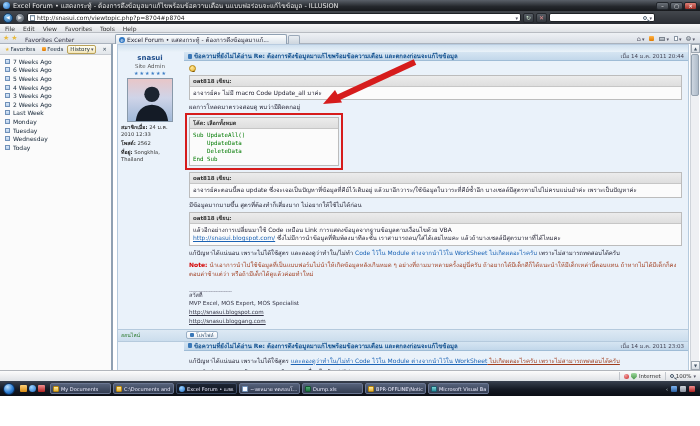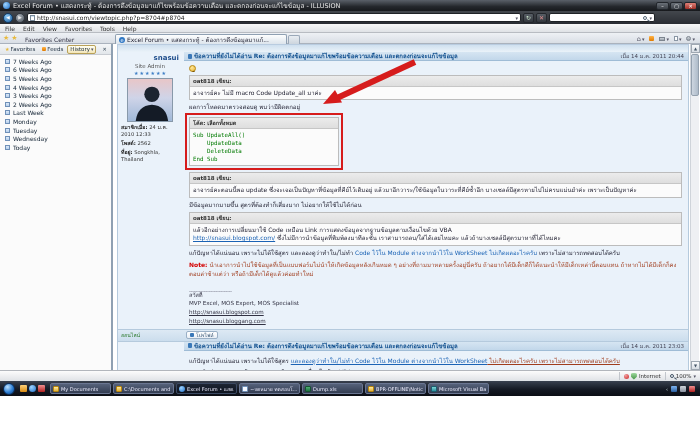--- a/index.html
+++ b/index.html
@@ -88,21 +88,21 @@
     background:linear-gradient(#fafbfc,#d7dde4);font-size:4px;color:#456;text-align:center;line-height:8px;}
   .varrow.up{top:0;} .varrow.down{bottom:0;}
   .vthumb{position:absolute;left:0px;top:10px;width:8px;height:42px;border:1px solid #93a0ae;border-radius:2px;
     background:linear-gradient(90deg,#cdd6e0,#aebbc9);}
 
   .forum{position:absolute;left:4px;top:0;width:572px;height:326px;}
   .pagetop{height:8px;background:linear-gradient(#cfe0ef,#eaf2f9);border:1px solid #b9cce0;border-bottom:none;}
   .post{position:relative;background:#eaf2fa;border:1px solid #b5cadd;border-top:none;}
 
   .profile{position:absolute;left:0;top:0;bottom:0;width:64px;padding:2px 3px;font-size:5.2px;color:#333;}
-  .uname{font-size:7px;font-weight:bold;color:#1f4e8c;text-align:right;}
+  .uname{font-size:7px;font-weight:bold;color:#1f4e8c;text-align:center;}
   .urank{font-size:5.5px;color:#555;text-align:center;margin-top:1px;}
   .rankstars{display:flex;justify-content:center;gap:1px;color:#3f7fc6;font-size:5px;margin-top:1px;}
   .avatar{display:block;margin:2px auto 1px;width:46px;height:44px;border:1px solid #8899aa;}
   .pfield{margin-top:2px;line-height:1.35;}
   .pfield b{color:#222;}
   .online{color:#2c7a2c;position:absolute;bottom:2px;left:3px;font-size:5.2px;}
 
   .phead{margin-left:66px;height:9px;background:linear-gradient(#d6e5f2,#c2d7ea);border-bottom:1px solid #9fbcd6;
     display:flex;align-items:center;gap:2px;padding:0 4px;}
   .unreadico{width:4px;height:5px;background:#3a78b8;border-radius:1px;flex:none;}
@@ -189,21 +189,21 @@
   .tr-red{background:linear-gradient(#f09090,#b02020);}
   .tr-gray{background:linear-gradient(#cfd4da,#8a92a0);}
 </style>
 </head>
 <body>
 
 <div id="canvas">
 
   <div class="titlebar">
     <div class="tb-icon"></div>
-    <div class="tb-title">Excel Forum • แสดงกระทู้ - ต้องการดึงข้อมูลมาแก้ไขพร้อมข้อความเตือน และตกลงก่อนจะแก้ไขข้อมูล - ILLUSION</div>
+    <div class="tb-title">Excel Forum • แสดงกระทู้ - ต้องการดึงข้อมูลมาแก้ไขพร้อมข้อความเตือน นแบบฟอร่อนจะแก้ไขข้อมูล - ILLUSION</div>
     <div class="winbtns">
       <div class="winbtn">–</div>
       <div class="winbtn">▢</div>
       <div class="winbtn close">✕</div>
     </div>
   </div>
 
   <div class="navbar">
     <div class="navcircle back">◀</div>
     <div class="navcircle fwd">▶</div>

